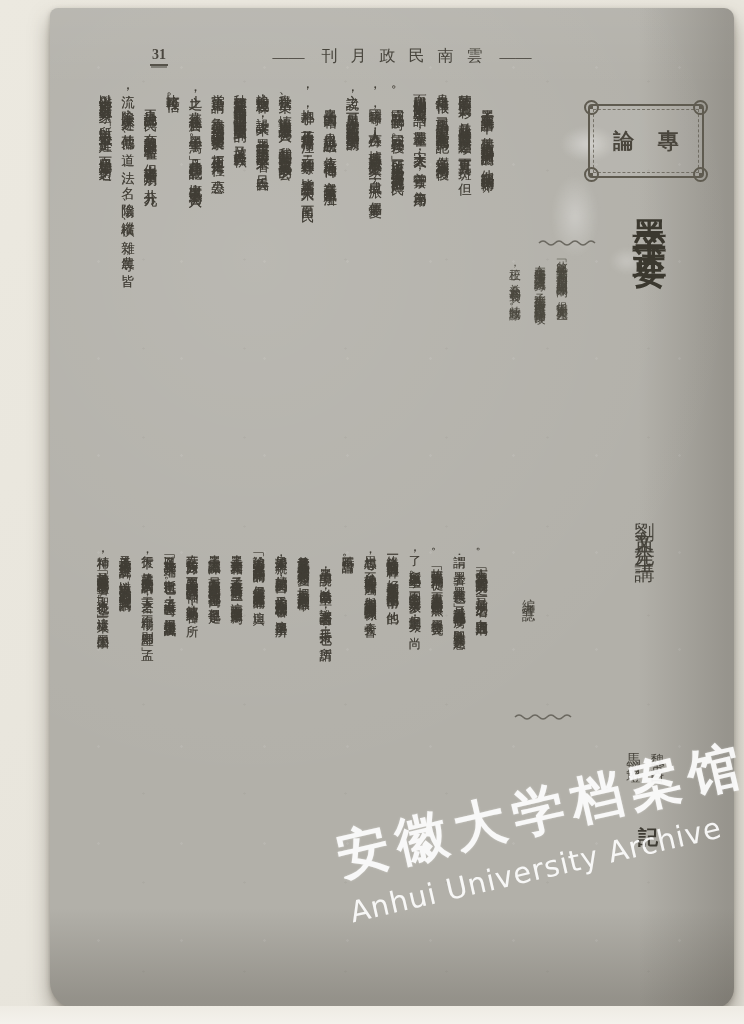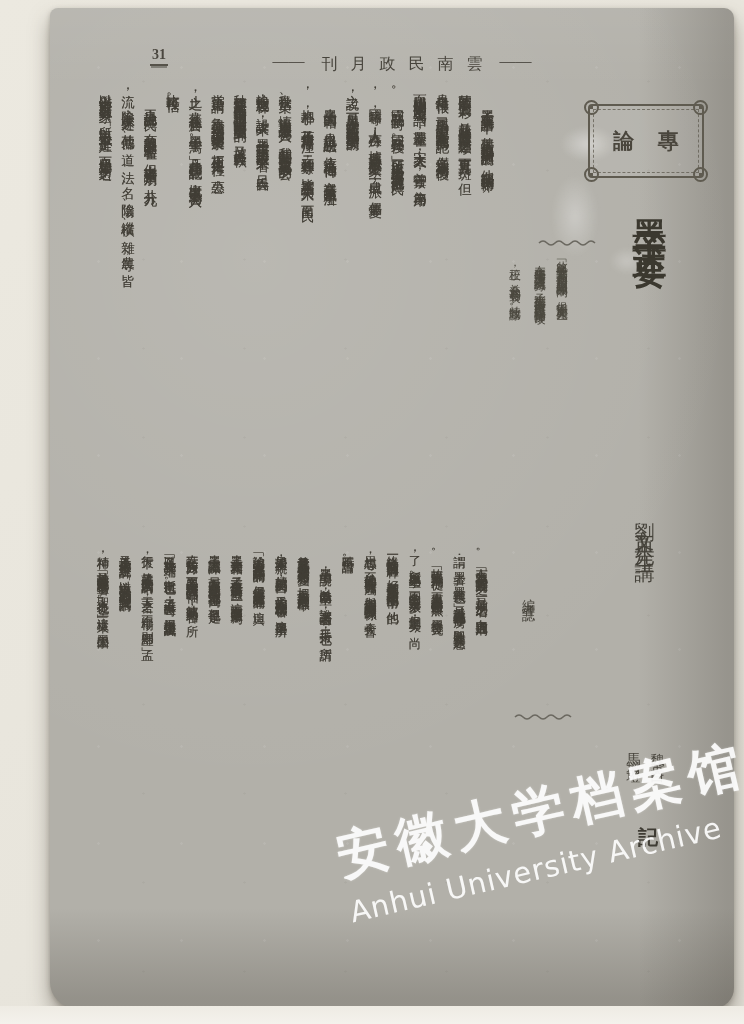--- a/index.html
+++ b/index.html
@@ -26,21 +26,21 @@
     background-size:83px 97px,101px 89px;
     background-position:7px 11px,43px 29px;
   }
   .vertical{writing-mode:vertical-rl;text-orientation:mixed;}
   .abs{position:absolute;}
 
   .page-number{left:150px;top:47px;font-size:14px;font-weight:bold;color:#4a473f;
     border-bottom:2px solid #56534a;box-shadow:0 3px 0 -1px rgba(86,83,74,.55);padding:0 2px 1px;}
   .masthead{left:262px;top:46px;width:280px;text-align:center;font-size:16px;color:#47443c;
     display:flex;align-items:center;justify-content:center;}
-  .masthead .chars{letter-spacing:13px;margin:8px 4px 0 17px;}
+  .masthead .chars{letter-spacing:13px;margin:0 4px 0 17px;}
   .masthead .dash{letter-spacing:0;}
 
   .section-box{left:588px;top:104px;width:112px;height:70px;
     border:2px solid #5f5b50;outline:1px dashed rgba(95,91,80,.75);outline-offset:-6px;
     display:flex;align-items:center;justify-content:space-evenly;
     font-size:21px;font-weight:bold;color:#4a463d;border-radius:4px;
     background:rgba(255,255,255,.05);}
   .corner{position:absolute;width:11px;height:11px;border:2px solid #5f5b50;border-radius:50%;
     background:radial-gradient(circle 2px at 50% 50%, #5f5b50 95%, transparent);}
   .c-tl{left:-6px;top:-6px;} .c-tr{right:-6px;top:-6px;}

